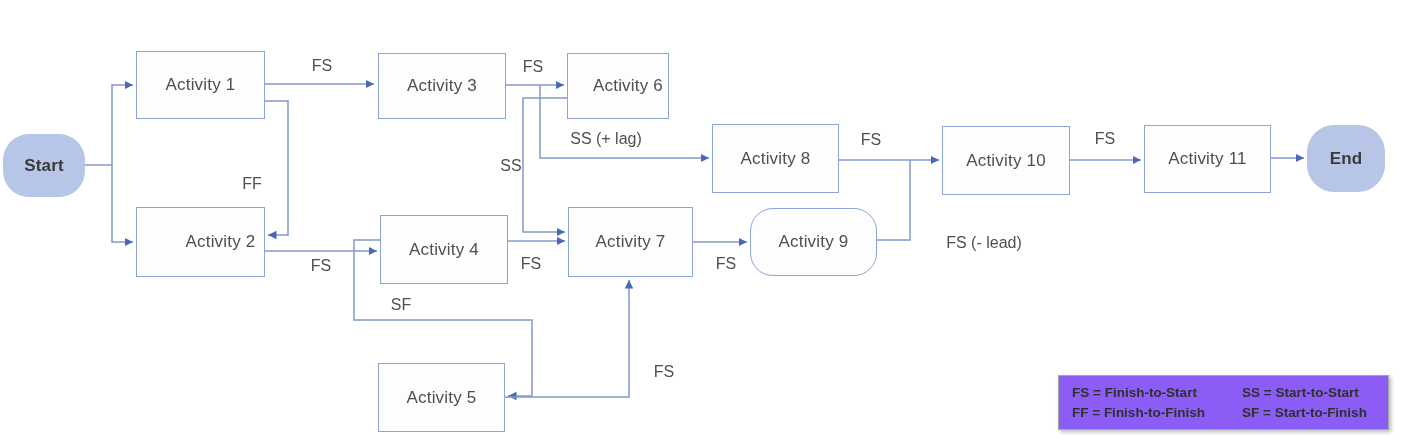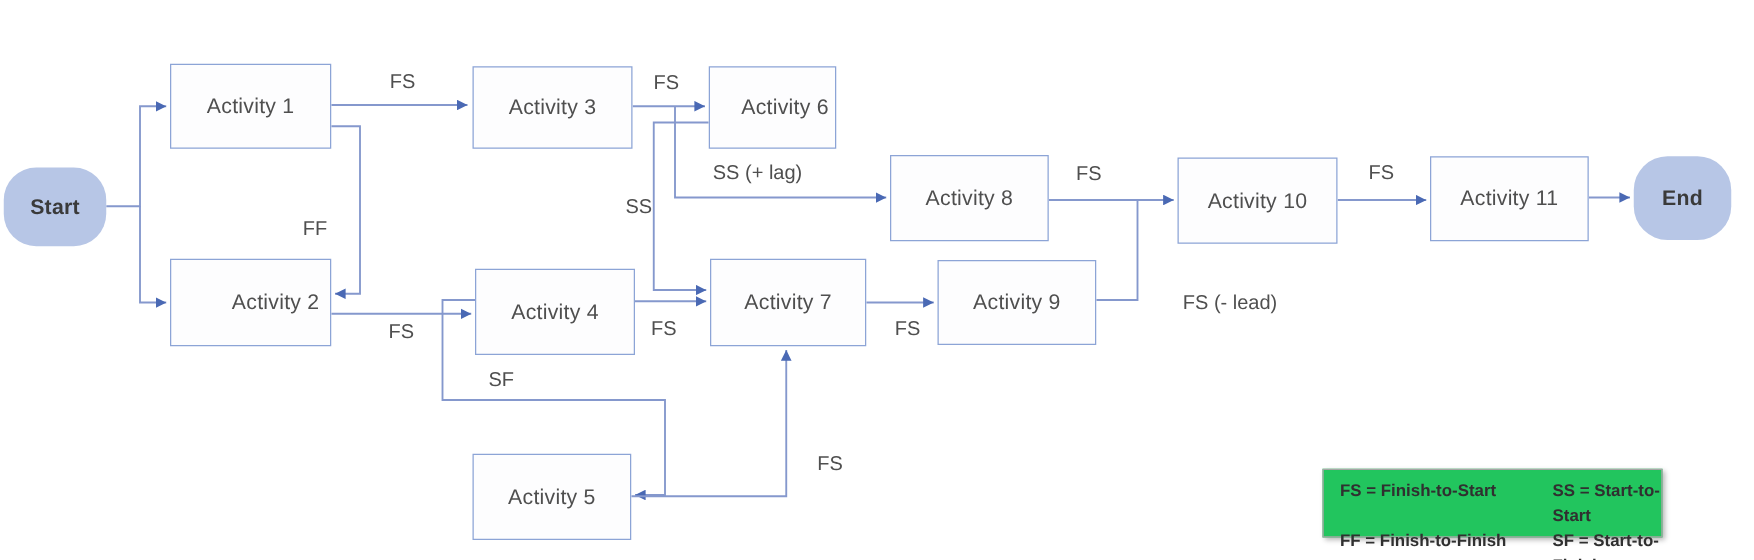--- a/index.html
+++ b/index.html
@@ -40,22 +40,22 @@
   }
   .edge-label{
     position:absolute;
     transform:translate(-50%,-50%);
     color:var(--text);
     font-size:16px;
     white-space:nowrap;
   }
   .legend{
     position:absolute;
-    left:1058px;top:375px;width:272px;height:55px;
-    background:#22c55e;
+    left:1058px;top:375px;width:331px;height:55px;
+    background:#8b5cf6;
     border:1px solid var(--legend-border);
     box-shadow:2px 2px 4px rgba(0,0,0,0.28);
     padding:7px 0 0 13px;
     color:var(--legend-text);
     font-size:13.5px;
     font-weight:700;
     line-height:20px;
   }
   .legend-row{display:flex;}
   .legend-cell-left{width:170px;}
@@ -112,21 +112,21 @@
   <div class="node terminal" style="left:3px;top:134px;width:82px;height:63px;">Start</div>
 
   <div class="node" style="left:136px;top:51px;width:129px;height:68px;">Activity 1</div>
   <div class="node" style="left:136px;top:207px;width:129px;height:70px;padding-left:40px;">Activity 2</div>
   <div class="node" style="left:378px;top:53px;width:128px;height:66px;">Activity 3</div>
   <div class="node" style="left:380px;top:215px;width:128px;height:69px;">Activity 4</div>
   <div class="node" style="left:378px;top:363px;width:127px;height:69px;">Activity 5</div>
   <div class="node" style="left:567px;top:53px;width:102px;height:66px;padding-left:20px;">Activity 6</div>
   <div class="node" style="left:568px;top:207px;width:125px;height:70px;text-align:right;">Activity 7</div>
   <div class="node" style="left:712px;top:124px;width:127px;height:69px;">Activity 8</div>
-  <div class="node" style="left:750px;top:208px;width:127px;height:68px;">Activity 9</div>
+  <div class="node" style="left:750px;top:208px;width:127px;height:68px;border-radius:23px;">Activity 9</div>
   <div class="node" style="left:942px;top:126px;width:128px;height:69px;">Activity 10</div>
   <div class="node" style="left:1144px;top:125px;width:127px;height:68px;">Activity 11</div>
 
   <span class="edge-label" style="left:322px;top:66px;">FS</span>
   <span class="edge-label" style="left:252px;top:164px;margin-top:20px;">FF</span>
   <span class="edge-label" style="left:321px;top:266px;">FS</span>
   <span class="edge-label" style="left:533px;top:67px;">FS</span>
   <span class="edge-label" style="left:511px;top:166px;">SS</span>
   <span class="edge-label" style="left:606px;top:139px;">SS (+ lag)</span>
   <span class="edge-label" style="left:531px;top:264px;">FS</span>

